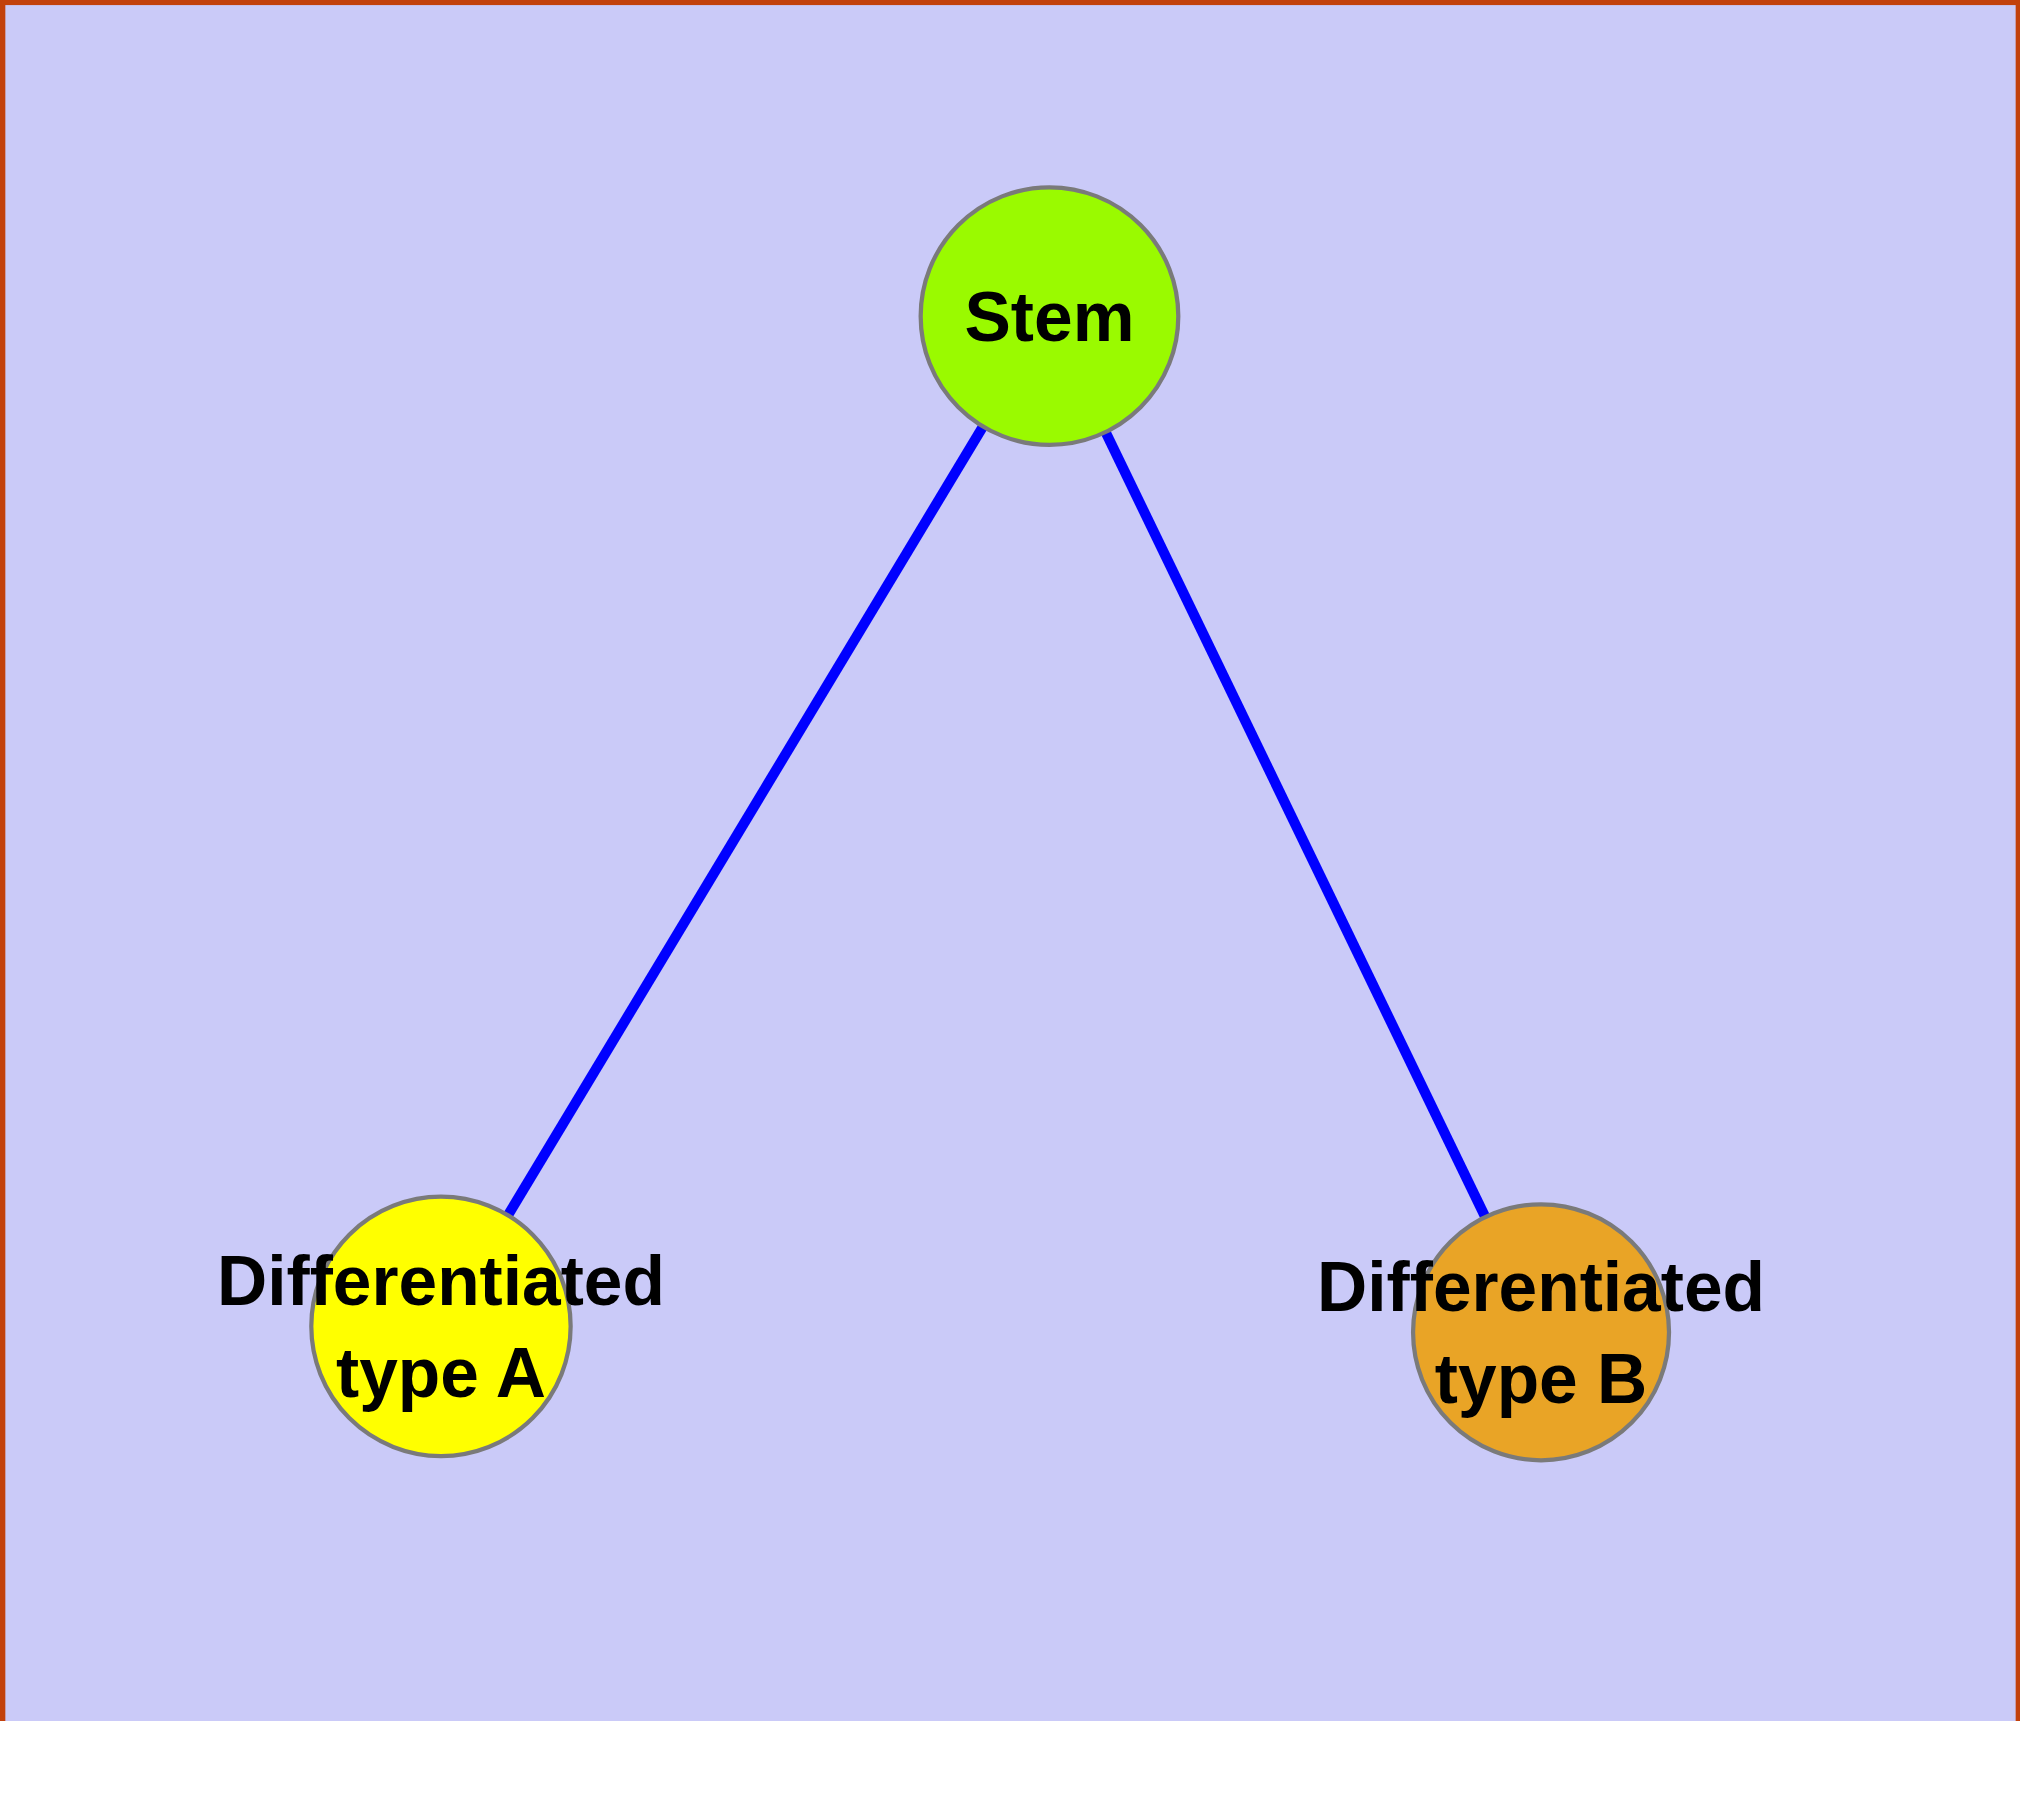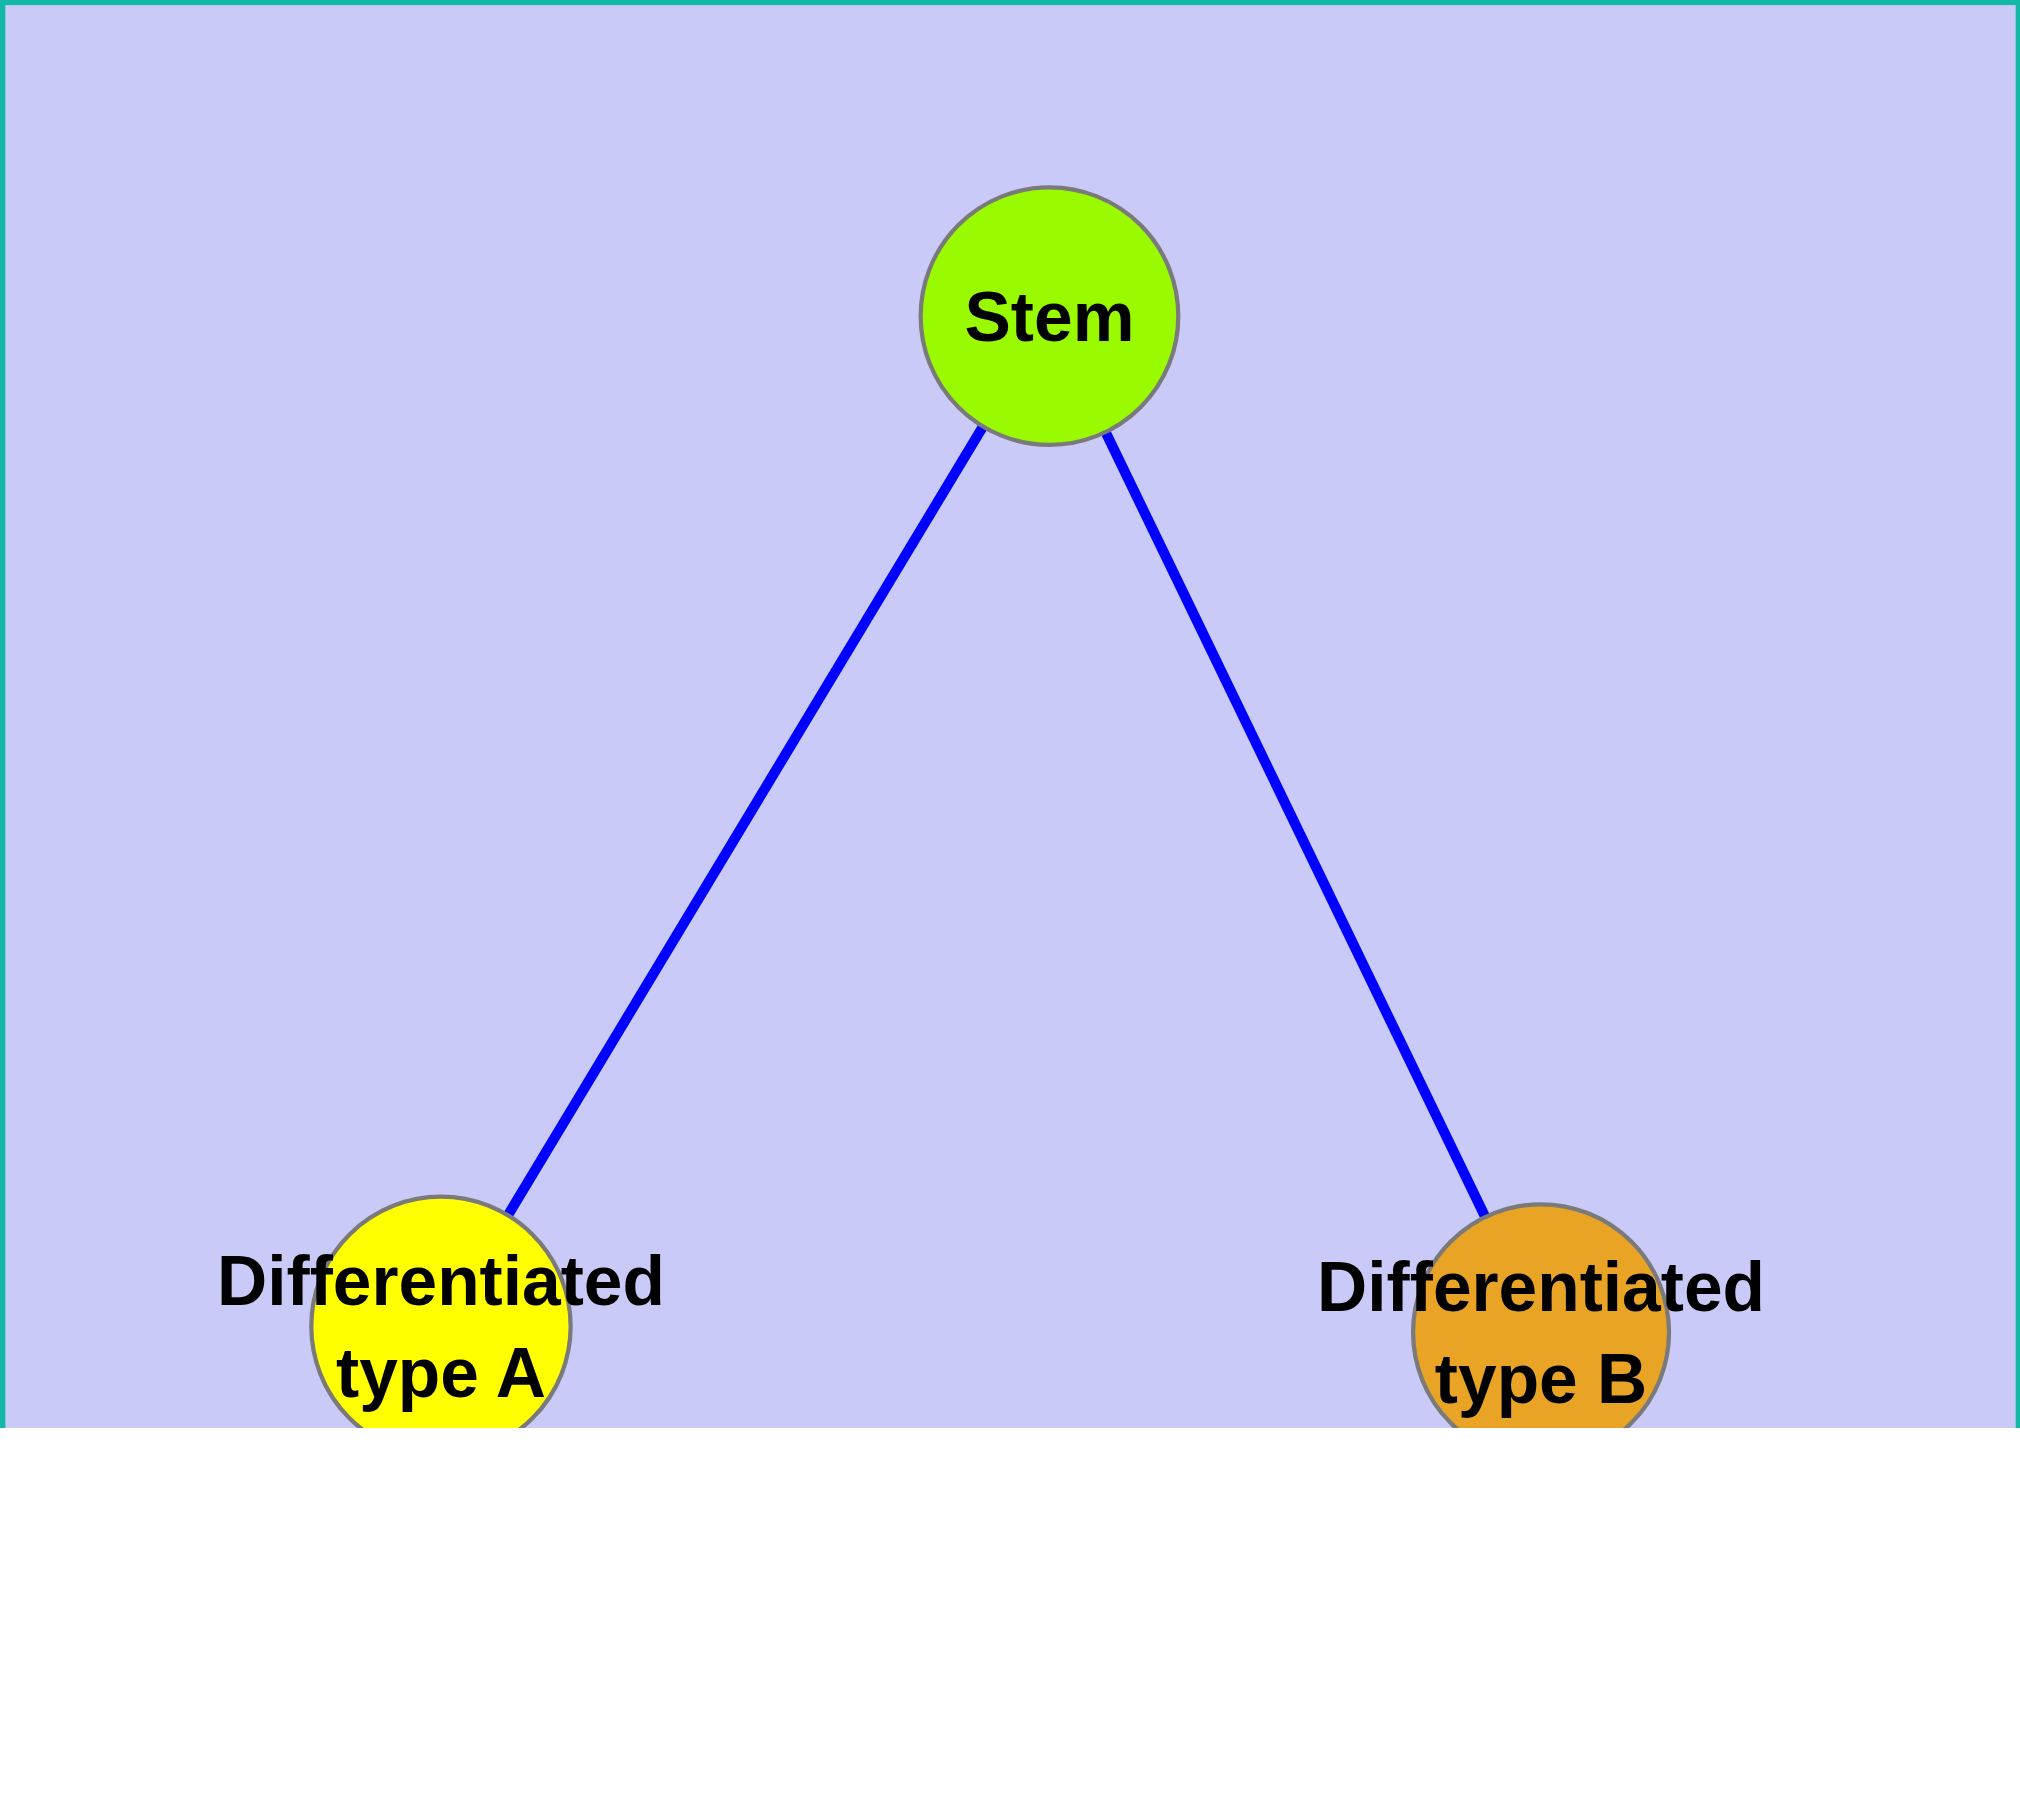--- a/index.html
+++ b/index.html
@@ -5,22 +5,22 @@
   html, body {
     margin: 0;
     padding: 0;
     background: #ffffff;
     width: 100%;
     height: 100%;
   }
   .stage {
     position: relative;
     width: 2021px;
-    height: 1428px;
-    background: #14b8a6;
+    height: 1721px;
+    background: #c2410c;
     overflow: hidden;
   }
   svg.diagram {
     display: block;
     width: 2021px;
     height: 1812px;
   }
   .node-label {
     font-family: "Liberation Sans", "DejaVu Sans", sans-serif;
     font-weight: bold;

